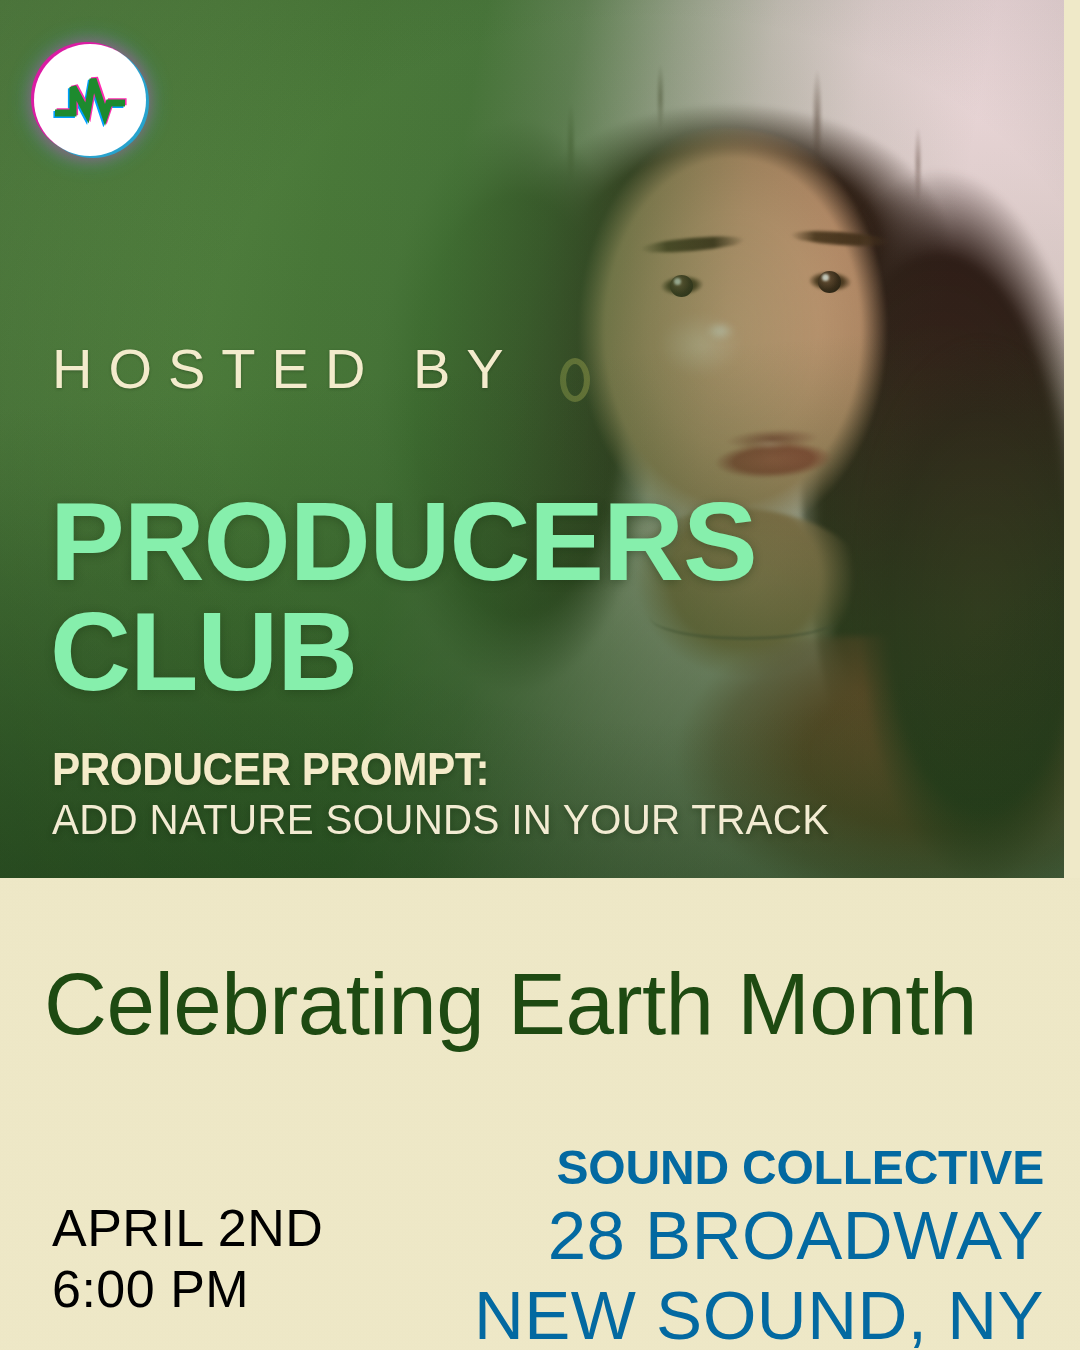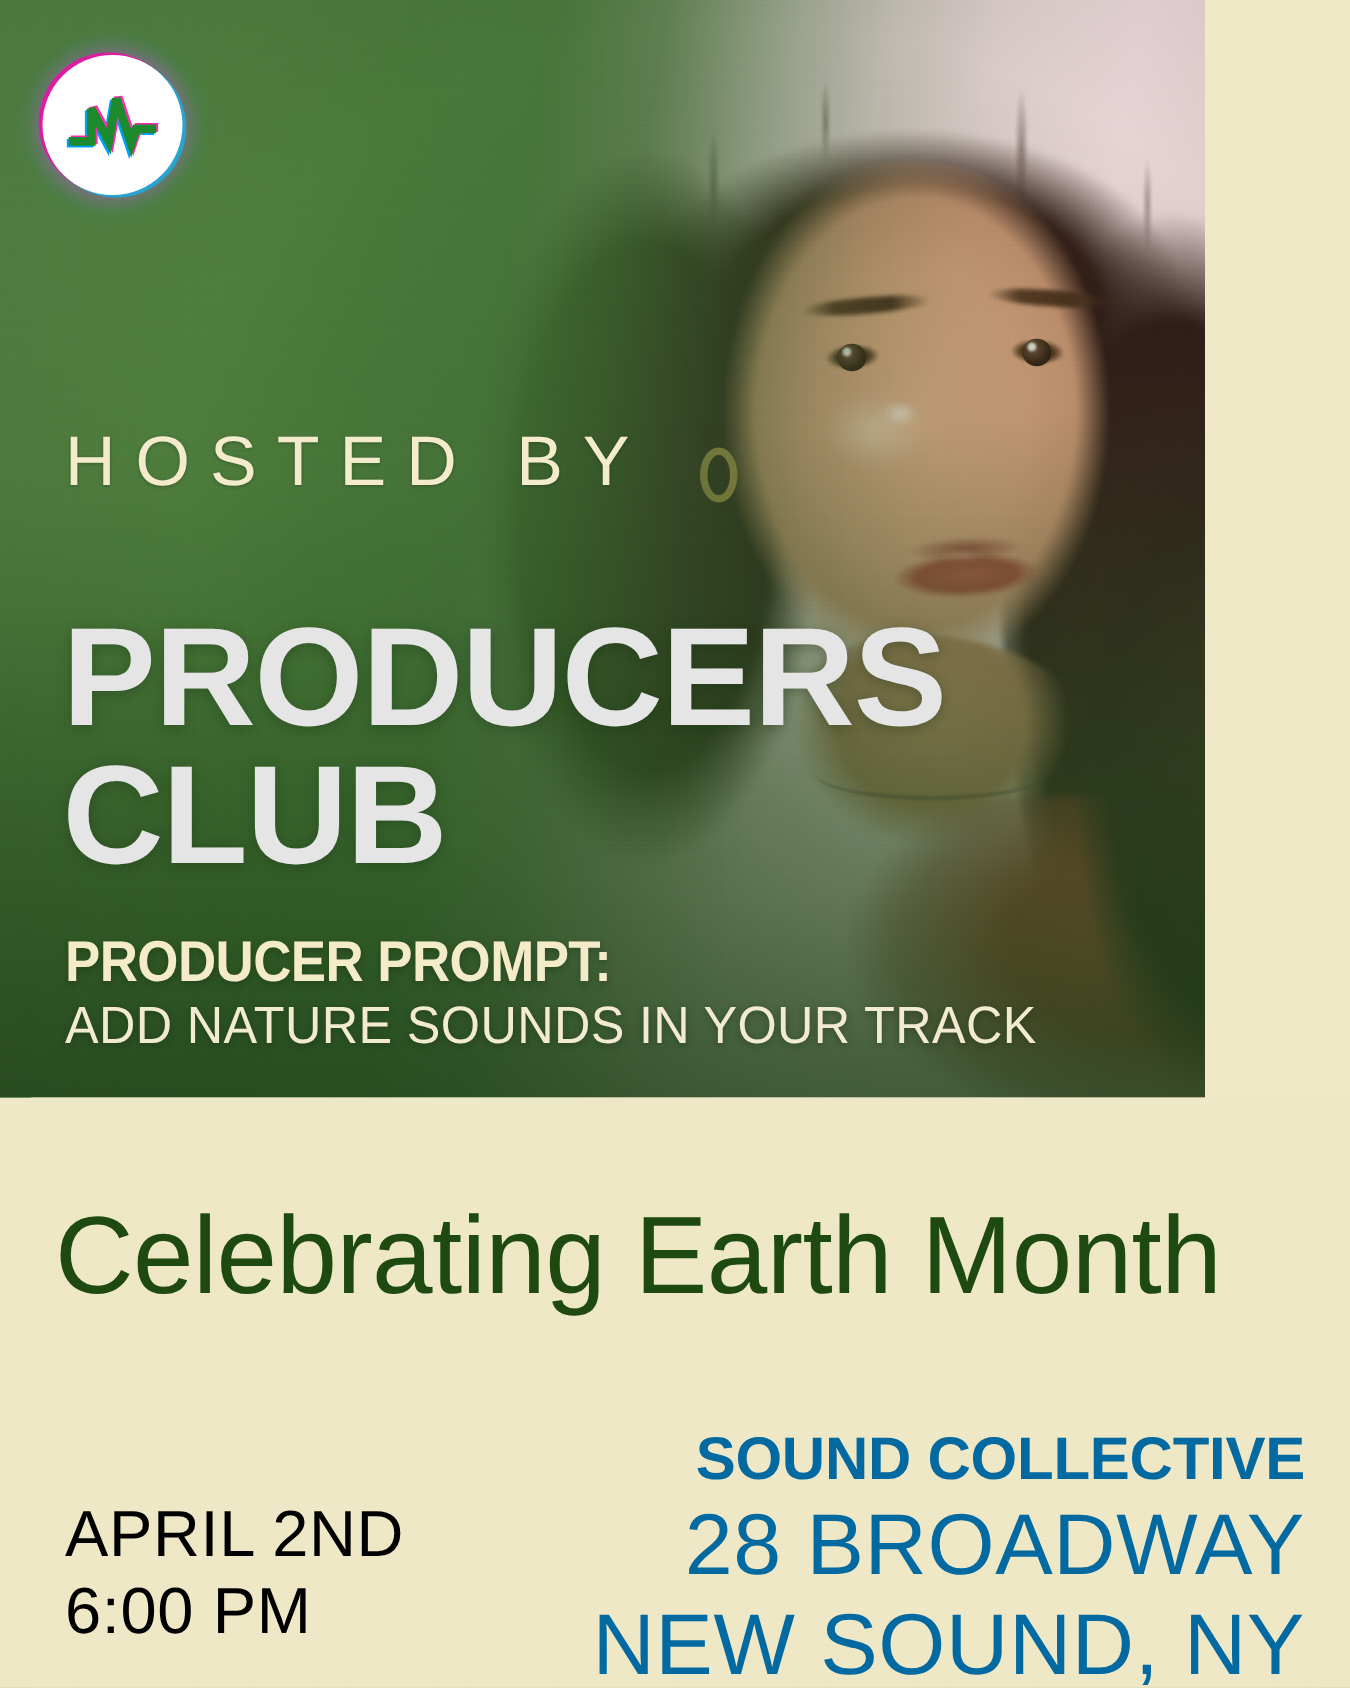--- a/index.html
+++ b/index.html
@@ -13,21 +13,21 @@
   #poster {
     position:relative;
     width:1080px; height:1350px;
     overflow:hidden;
     background:#EFE9C8;
   }
 
   
   .hero {
     position:absolute; left:0; top:0;
-    width:964px; height:878px;
+    width:1064px; height:878px;
     overflow:hidden;
     background:#2E6B28;
   }
 
   
   .photo {
     position:absolute; inset:0;
     background:
       
       linear-gradient(160deg, #f2dfe2 0%, #f0d9dd 40%, #eed3d8 70%, #e9cdd2 100%);
@@ -242,21 +242,21 @@
     font-size:56px;
     letter-spacing:48px;
   }
 
   .big-title {
     position:absolute; left:50px; top:487px;
     font-size:112px;
     font-weight:bold;
     line-height:.98;
     letter-spacing:-1px;
-    color:#e5e5e5;
+    color:#86efac;
     text-shadow:0 2px 10px rgba(20,45,15,.35);
   }
   .big-title .l2 { display:block; }
 
   .prompt-head {
     position:absolute; left:52px; top:742px;
     font-size:46px;
     font-weight:bold;
     letter-spacing:-.5px;
     color:#F4EBC9;
@@ -275,21 +275,20 @@
     transform-origin:left center;
     white-space:nowrap;
     text-shadow:0 2px 6px rgba(20,45,15,.45);
   }
 
   
   .panel {
     position:absolute; left:0; top:878px;
     width:1080px; height:472px;
     background:#EFE9C8;
-    border-radius:27px;
   }
   .panel-grain {
     position:absolute; inset:0;
     opacity:.22;
     background-image:
       repeating-linear-gradient(0deg, rgba(255,255,255,.06) 0px, rgba(120,110,70,.05) 1px, rgba(255,255,255,.05) 2px, rgba(120,110,70,.04) 3px),
       repeating-linear-gradient(90deg, rgba(255,255,255,.05) 0px, rgba(120,110,70,.045) 1px, rgba(255,255,255,.04) 2px, rgba(120,110,70,.035) 3px);
     mix-blend-mode:multiply;
     pointer-events:none;
   }

